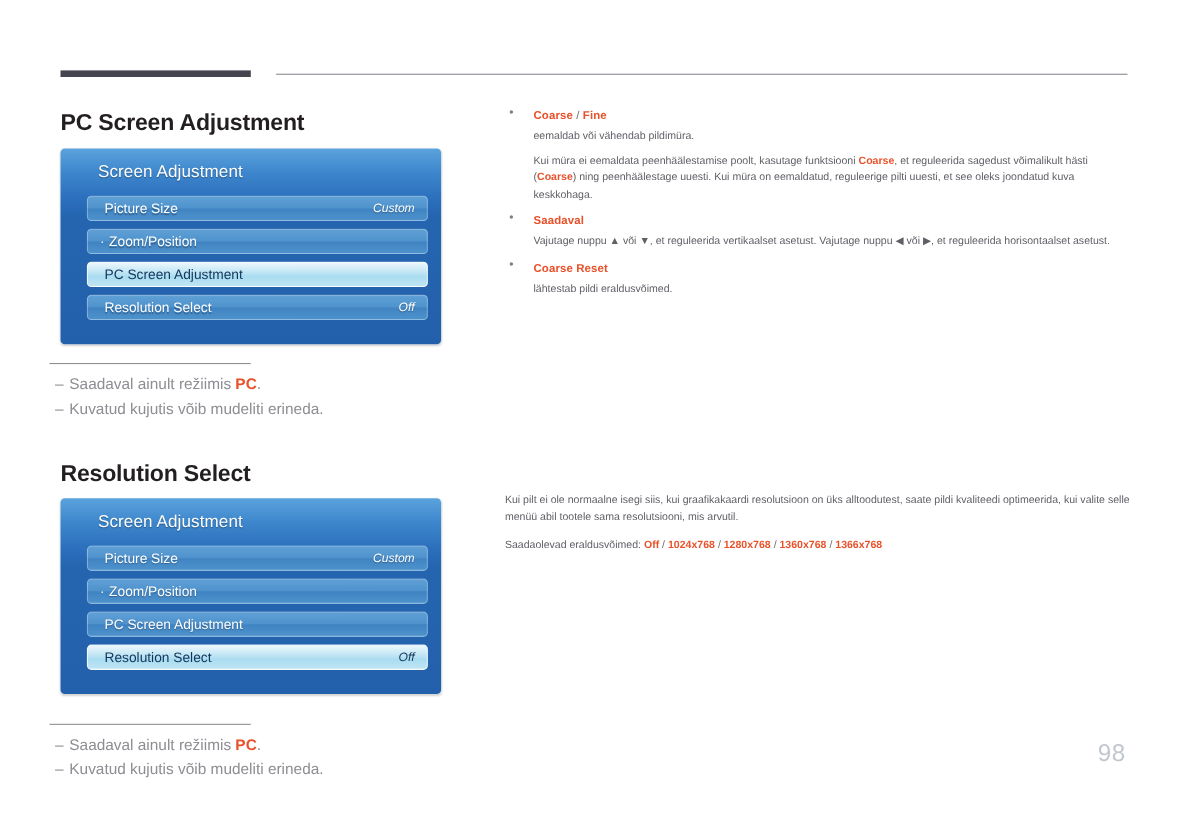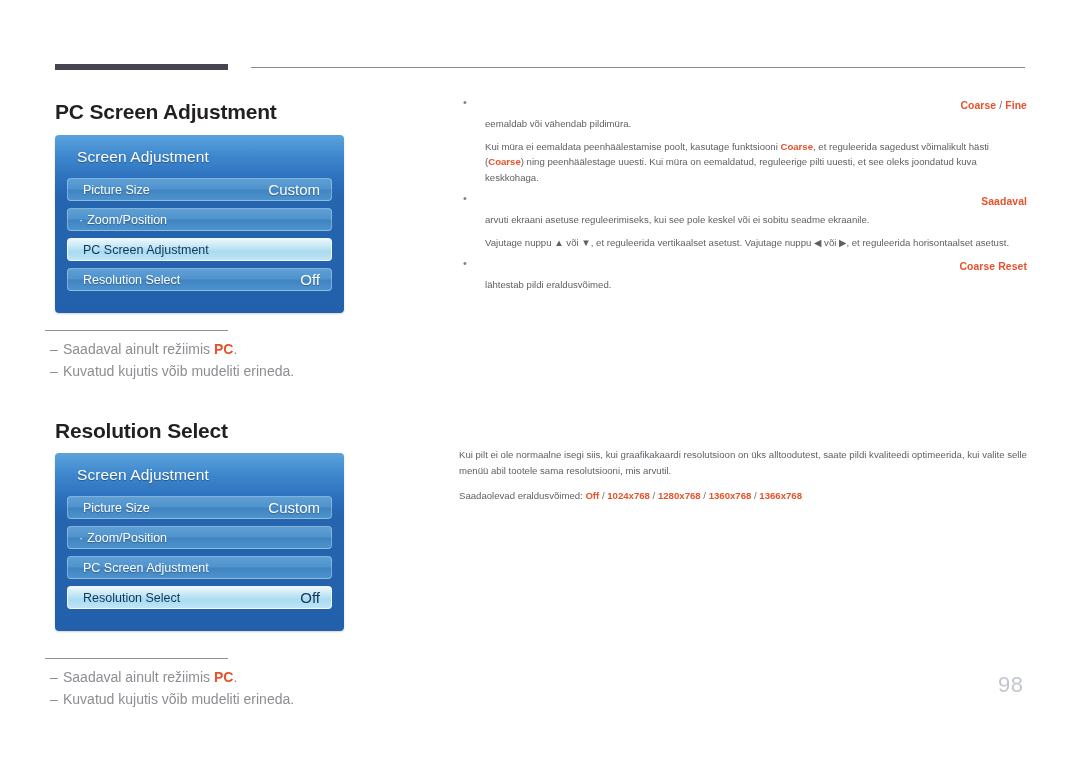--- a/index.html
+++ b/index.html
@@ -43,30 +43,30 @@
     letter-spacing: -0.2px;
     white-space: nowrap;
   }
   .h1-a { top: 100px; }
   .h1-b { top: 419px; }
 
   
   .osd {
     position: absolute;
     left: 55px;
-    width: 289px;
+    width: 346px;
     border-radius: 4px;
     background: linear-gradient(to bottom,
         #5ba3dd 0px,
         #3d86cc 22px,
         #2b6fbd 46px,
         #2565b0 62px,
         #2360ab 100%);
     box-shadow: 0 1px 2px rgba(0,0,0,0.18);
-    padding: 12px 12px 22px 12px;
+    padding: 12px 12px 22px 24px;
     overflow: hidden;
   }
   .osd-a { top: 135px; }
   .osd-b { top: 453px; }
 
   .osd-title {
     color: #ffffff;
     font-size: 15.5px;
     font-weight: normal;
     padding: 1px 0 0 10px;
@@ -90,23 +90,24 @@
 
   .osd-row .lbl {
     color: #ffffff;
     font-size: 12.5px;
     text-shadow: 0 1px 1px rgba(0,0,0,0.30);
     white-space: nowrap;
   }
   .osd-row .val {
     margin-left: auto;
     color: #ffffff;
-    font-size: 15px;
+    font-size: 11px;
     text-shadow: 0 1px 1px rgba(0,0,0,0.30);
     white-space: nowrap;
+    font-style: italic;
   }
   .osd-row .dot {
     color: #ffffff;
     font-size: 12.5px;
     margin-right: 4px;
     opacity: 0.9;
   }
 
   .osd-row.sel {
     background: linear-gradient(to bottom, #eaf7fc 0%, #cdeaf6 30%, #a9dcf0 60%, #bfe5f3 100%);
@@ -172,21 +173,20 @@
     color: #7d7d84;
     font-size: 11px;
   }
   .bul-title {
     color: #e8512a;
     font-size: 10.4px;
     font-weight: bold;
     line-height: 15px;
     margin-bottom: 3px;
     letter-spacing: 0.1px;
-    text-align: right;
   }
   .bul-title .sep { color: #6d6d74; font-weight: normal; }
 
   .body-txt {
     color: #5f5f66;
     font-size: 9.6px;
     line-height: 15.5px;
     margin-bottom: 7px;
   }
   .body-txt:last-child { margin-bottom: 0; }
@@ -295,21 +295,20 @@
   <div class="rcol rcol-top">
 
     <div class="bul">
       <div class="bul-title"><span>Coarse</span><span class="sep"> / </span><span>Fine</span></div>
       <div class="body-txt">eemaldab või vähendab pildimüra.</div>
       <div class="body-txt">Kui müra ei eemaldata peenhäälestamise poolt, kasutage funktsiooni <b>Coarse</b>, et reguleerida sagedust võimalikult hästi (<b>Coarse</b>) ning peenhäälestage uuesti. Kui müra on eemaldatud, reguleerige pilti uuesti, et see oleks joondatud kuva keskkohaga.</div>
     </div>
 
     <div class="bul" style="margin-top:9px;">
       <div class="bul-title">Saadaval</div>
-      <div class="body-txt">arvuti ekraani asetuse reguleerimiseks, kui see pole keskel või ei sobitu seadme ekraanile.</div>
       <div class="body-txt">Vajutage nuppu ▲ või ▼, et reguleerida vertikaalset asetust. Vajutage nuppu ◀ või ▶, et reguleerida horisontaalset asetust.</div>
     </div>
 
     <div class="bul" style="margin-top:9px;">
       <div class="bul-title">Coarse Reset</div>
       <div class="body-txt">lähtestab pildi eraldusvõimed.</div>
     </div>
   </div>
 
   <div class="rcol-bottom">

